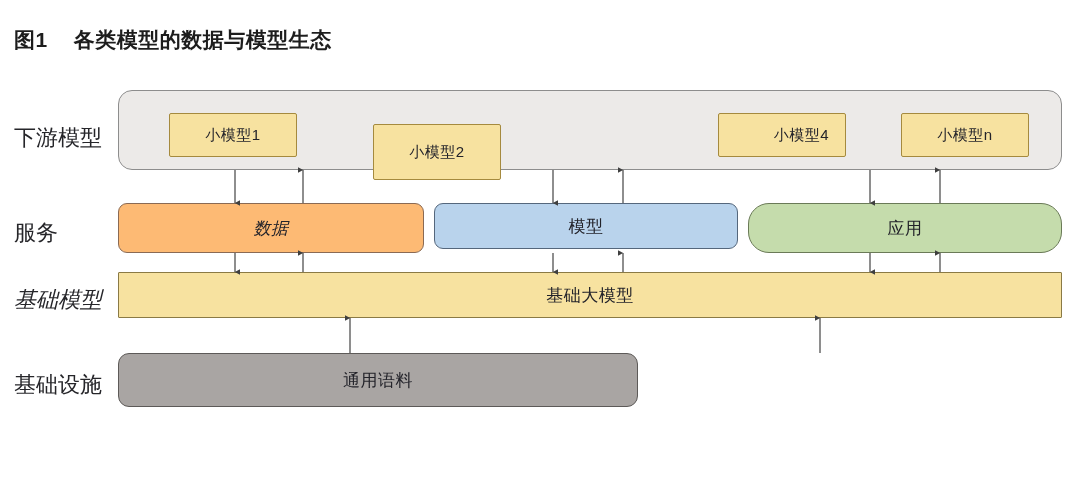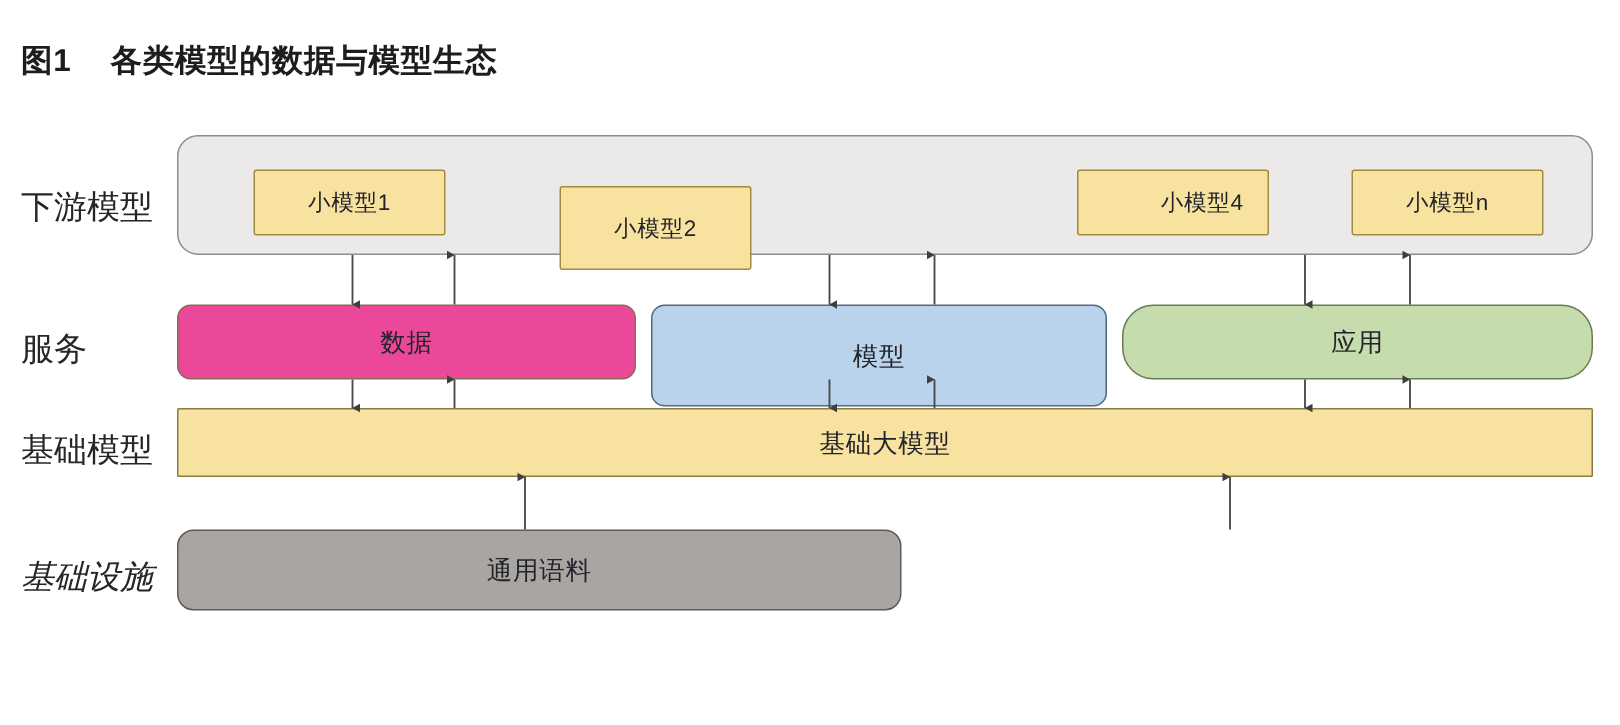--- a/index.html
+++ b/index.html
@@ -64,23 +64,24 @@
   }
   
   .chip-small {
     background: #F7E2A0;
     border: 1.4px solid #A58A3E;
     border-radius: 2px;
     font-size: 15px;
   }
   
   .svc-data {
-    background: #ec4899;
+    background: #fdba74;
     border: 1.4px solid #8a6a54;
     border-radius: 9px;
+    font-style: italic;
   }
   .svc-model {
     background: #B9D3EC;
     border: 1.4px solid #55677c;
     border-radius: 9px;
   }
   .svc-app {
     background: #C5DCAC;
     border: 1.4px solid #6a7a57;
     border-radius: 21px;
@@ -117,37 +118,37 @@
 <body>
 
 <div id="figure-root">
 
   <div class="fig-title">
     <span class="tnum">图1</span><span>各类模型的数据与模型生态</span>
   </div>
 
   <div class="row-label" style="top:123px;">下游模型</div>
   <div class="row-label" style="top:218px;">服务</div>
-  <div class="row-label" style="top:285px;">基础模型</div>
-  <div class="row-label" style="top:370px;font-style:italic;">基础设施</div>
+  <div class="row-label" style="top:285px;font-style:italic;">基础模型</div>
+  <div class="row-label" style="top:370px;">基础设施</div>
 
   <div class="box container-downstream" style="left:118px; top:90px; width:944px; height:80px;"></div>
 
   <div class="box chip-small" style="left:169px; top:113px; width:128px; height:44px;">小模型1</div>
   <div class="box chip-small" style="left:352px; top:124px; width:128px; height:56px;margin-left:21px;">小模型2</div>
   <div class="box chip-small" style="left:718px; top:113px; width:128px; height:44px;padding-left:39px;">小模型4</div>
   <div class="box chip-small" style="left:901px; top:113px; width:128px; height:44px;">小模型n</div>
 
   <div class="box svc-data" style="left:118px; top:203px; width:306px; height:50px;">数据</div>
-  <div class="box svc-model" style="left:434px; top:203px; width:304px; height:68px;">模型</div>
+  <div class="box svc-model" style="left:434px; top:203px; width:304px; height:46px;">模型</div>
   <div class="box svc-app" style="left:748px; top:203px; width:314px; height:50px;">应用</div>
 
   <div class="box foundation" style="left:118px; top:272px; width:944px; height:46px;text-align:center;">基础大模型</div>
 
-  <div class="box infra-corpus" style="left:118px; top:353px; width:483px; height:54px;">通用语料</div>
+  <div class="box infra-corpus" style="left:118px; top:353px; width:520px; height:54px;">通用语料</div>
 
   <svg id="arrow-layer" width="1080" height="483" viewBox="0 0 1080 483">
     <defs>
       <marker id="mk-down" markerWidth="7" markerHeight="7" refX="3.2" refY="5.6" orient="auto" markerUnits="userSpaceOnUse">
         <path d="M0.4,0.6 L3.2,5.8 L6.0,0.6 Z" fill="#3f3f3f"></path>
       </marker>
       <marker id="mk-up" markerWidth="7" markerHeight="7" refX="3.2" refY="5.6" orient="auto" markerUnits="userSpaceOnUse">
         <path d="M0.4,0.6 L3.2,5.8 L6.0,0.6 Z" fill="#3f3f3f"></path>
       </marker>
     </defs>

